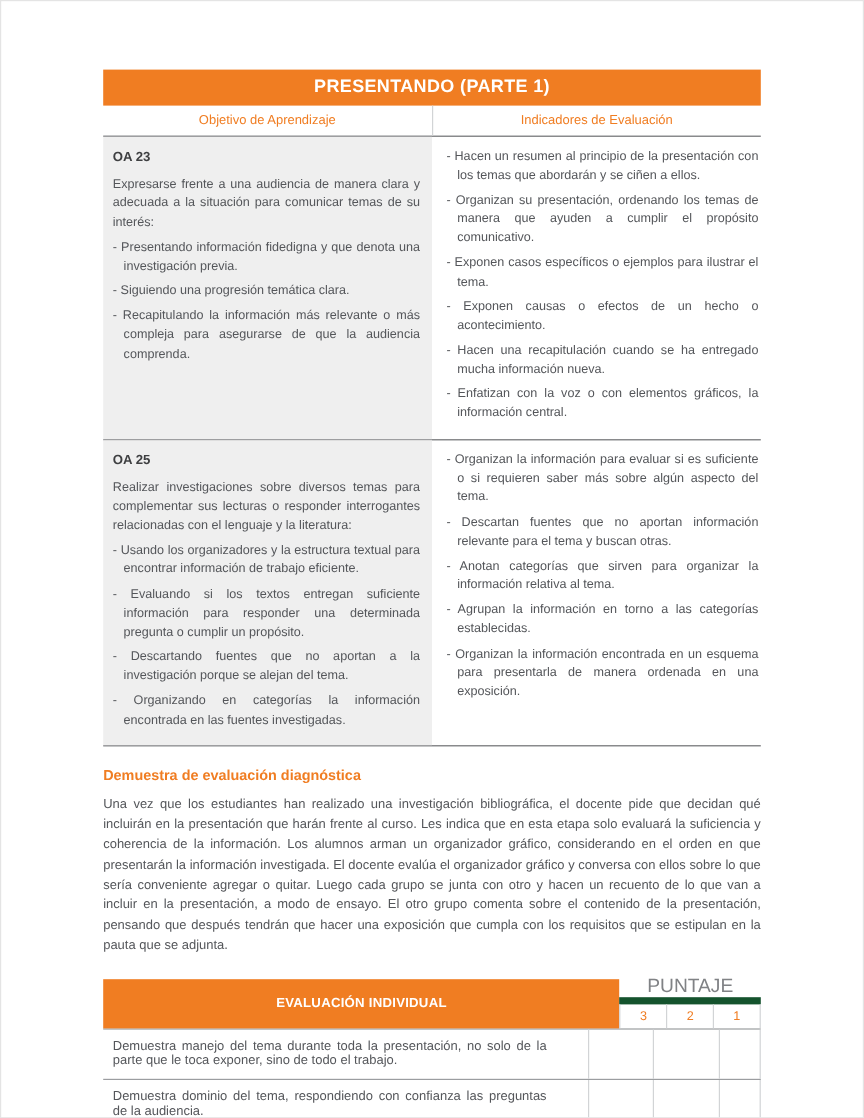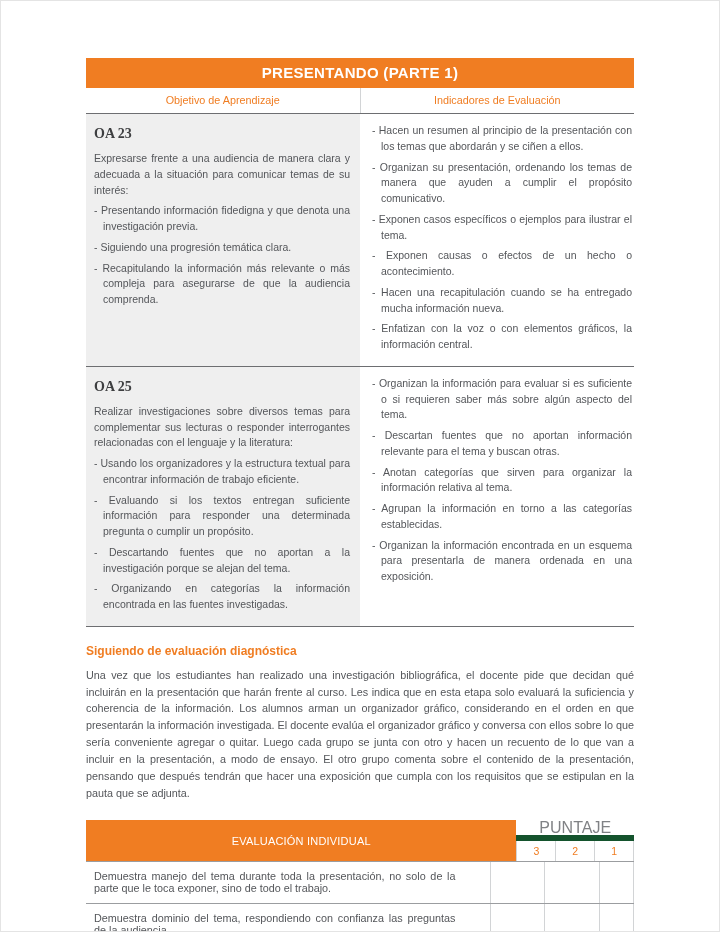--- a/index.html
+++ b/index.html
@@ -42,42 +42,42 @@
     font-size:10.8px;padding:6px 0 7px;
   }
   .oa-head>div:last-child{border-left:1px solid var(--light-line);}
   .oa-row{
     display:flex;
     border-bottom:1px solid var(--dark-line);
     font-size:10.5px;line-height:1.5;
   }
   .oa-left{width:50%;background:var(--cell-gray);padding:9px 10px 13px 8px;}
   .oa-right{width:50%;padding:9px 2px 13px 12px;}
-  .oa-code{font-weight:bold;color:#3e3f41;font-size:14px;margin-bottom:7px;font-family:Liberation Serif, serif;}
+  .oa-code{font-weight:bold;color:#3e3f41;font-size:11px;margin-bottom:7px;}
   .para{text-align:justify;margin-bottom:2px;}
   .bullet{
     text-align:justify;
     padding-left:9px;text-indent:-9px;
     margin-top:5px;
   }
   .oa-right .bullet:first-child{margin-top:0;}
   
   .activity-heading{
     color:var(--orange);font-weight:bold;font-size:12px;
     margin:17px 0 9px;
   }
   .activity-body{
     font-size:10.8px;line-height:1.56;text-align:justify;
   }
   
   .rubric{margin-top:19px;font-size:10.8px;}
   .rubric-head{display:flex;}
   .rubric-title{
     width:432px;min-height:41px;
-    background:var(--orange);color:#fff;font-weight:normal;font-size:11px;
+    background:var(--orange);color:#fff;font-weight:bold;font-size:11px;
     display:flex;align-items:center;justify-content:center;
     letter-spacing:.2px;
   }
   .score-head{width:118px;display:flex;flex-direction:column;}
   .score-label{
     height:21px;display:flex;align-items:center;justify-content:center;
     color:#808285;font-size:16px;
     border-bottom:6px solid #14532d;
   }
   .score-nums{height:20px;display:flex;}
@@ -138,21 +138,21 @@
       <div class="oa-right">
         <div class="bullet">- Organizan la información para evaluar si es suficiente o si requieren saber más sobre algún aspecto del tema.</div>
         <div class="bullet">- Descartan fuentes que no aportan información relevante para el tema y buscan otras.</div>
         <div class="bullet">- Anotan categorías que sirven para organizar la información relativa al tema.</div>
         <div class="bullet">- Agrupan la información en torno a las categorías establecidas.</div>
         <div class="bullet">- Organizan la información encontrada en un esquema para presentarla de manera ordenada en una exposición.</div>
       </div>
     </div>
   </div>
 
-  <div class="activity-heading">Siguiendo de evaluación diagnóstica</div>
+  <div class="activity-heading">Demuestra de evaluación diagnóstica</div>
   <p class="activity-body">Una vez que los estudiantes han realizado una investigación bibliográfica, el docente pide que decidan qué incluirán en la presentación que harán frente al curso. Les indica que en esta etapa solo evaluará la suficiencia y coherencia de la información. Los alumnos arman un organizador gráfico, considerando en el orden en que presentarán la información investigada. El docente evalúa el organizador gráfico y conversa con ellos sobre lo que sería conveniente agregar o quitar. Luego cada grupo se junta con otro y hacen un recuento de lo que van a incluir en la presentación, a modo de ensayo. El otro grupo comenta sobre el contenido de la presentación, pensando que después tendrán que hacer una exposición que cumpla con los requisitos que se estipulan en la pauta que se adjunta.</p>
 
   <div class="rubric">
     <div class="rubric-head">
       <div class="rubric-title">EVALUACIÓN INDIVIDUAL</div>
       <div class="score-head">
         <div class="score-label">PUNTAJE</div>
         <div class="score-nums">
           <div class="num">3</div>
           <div class="num">2</div>

